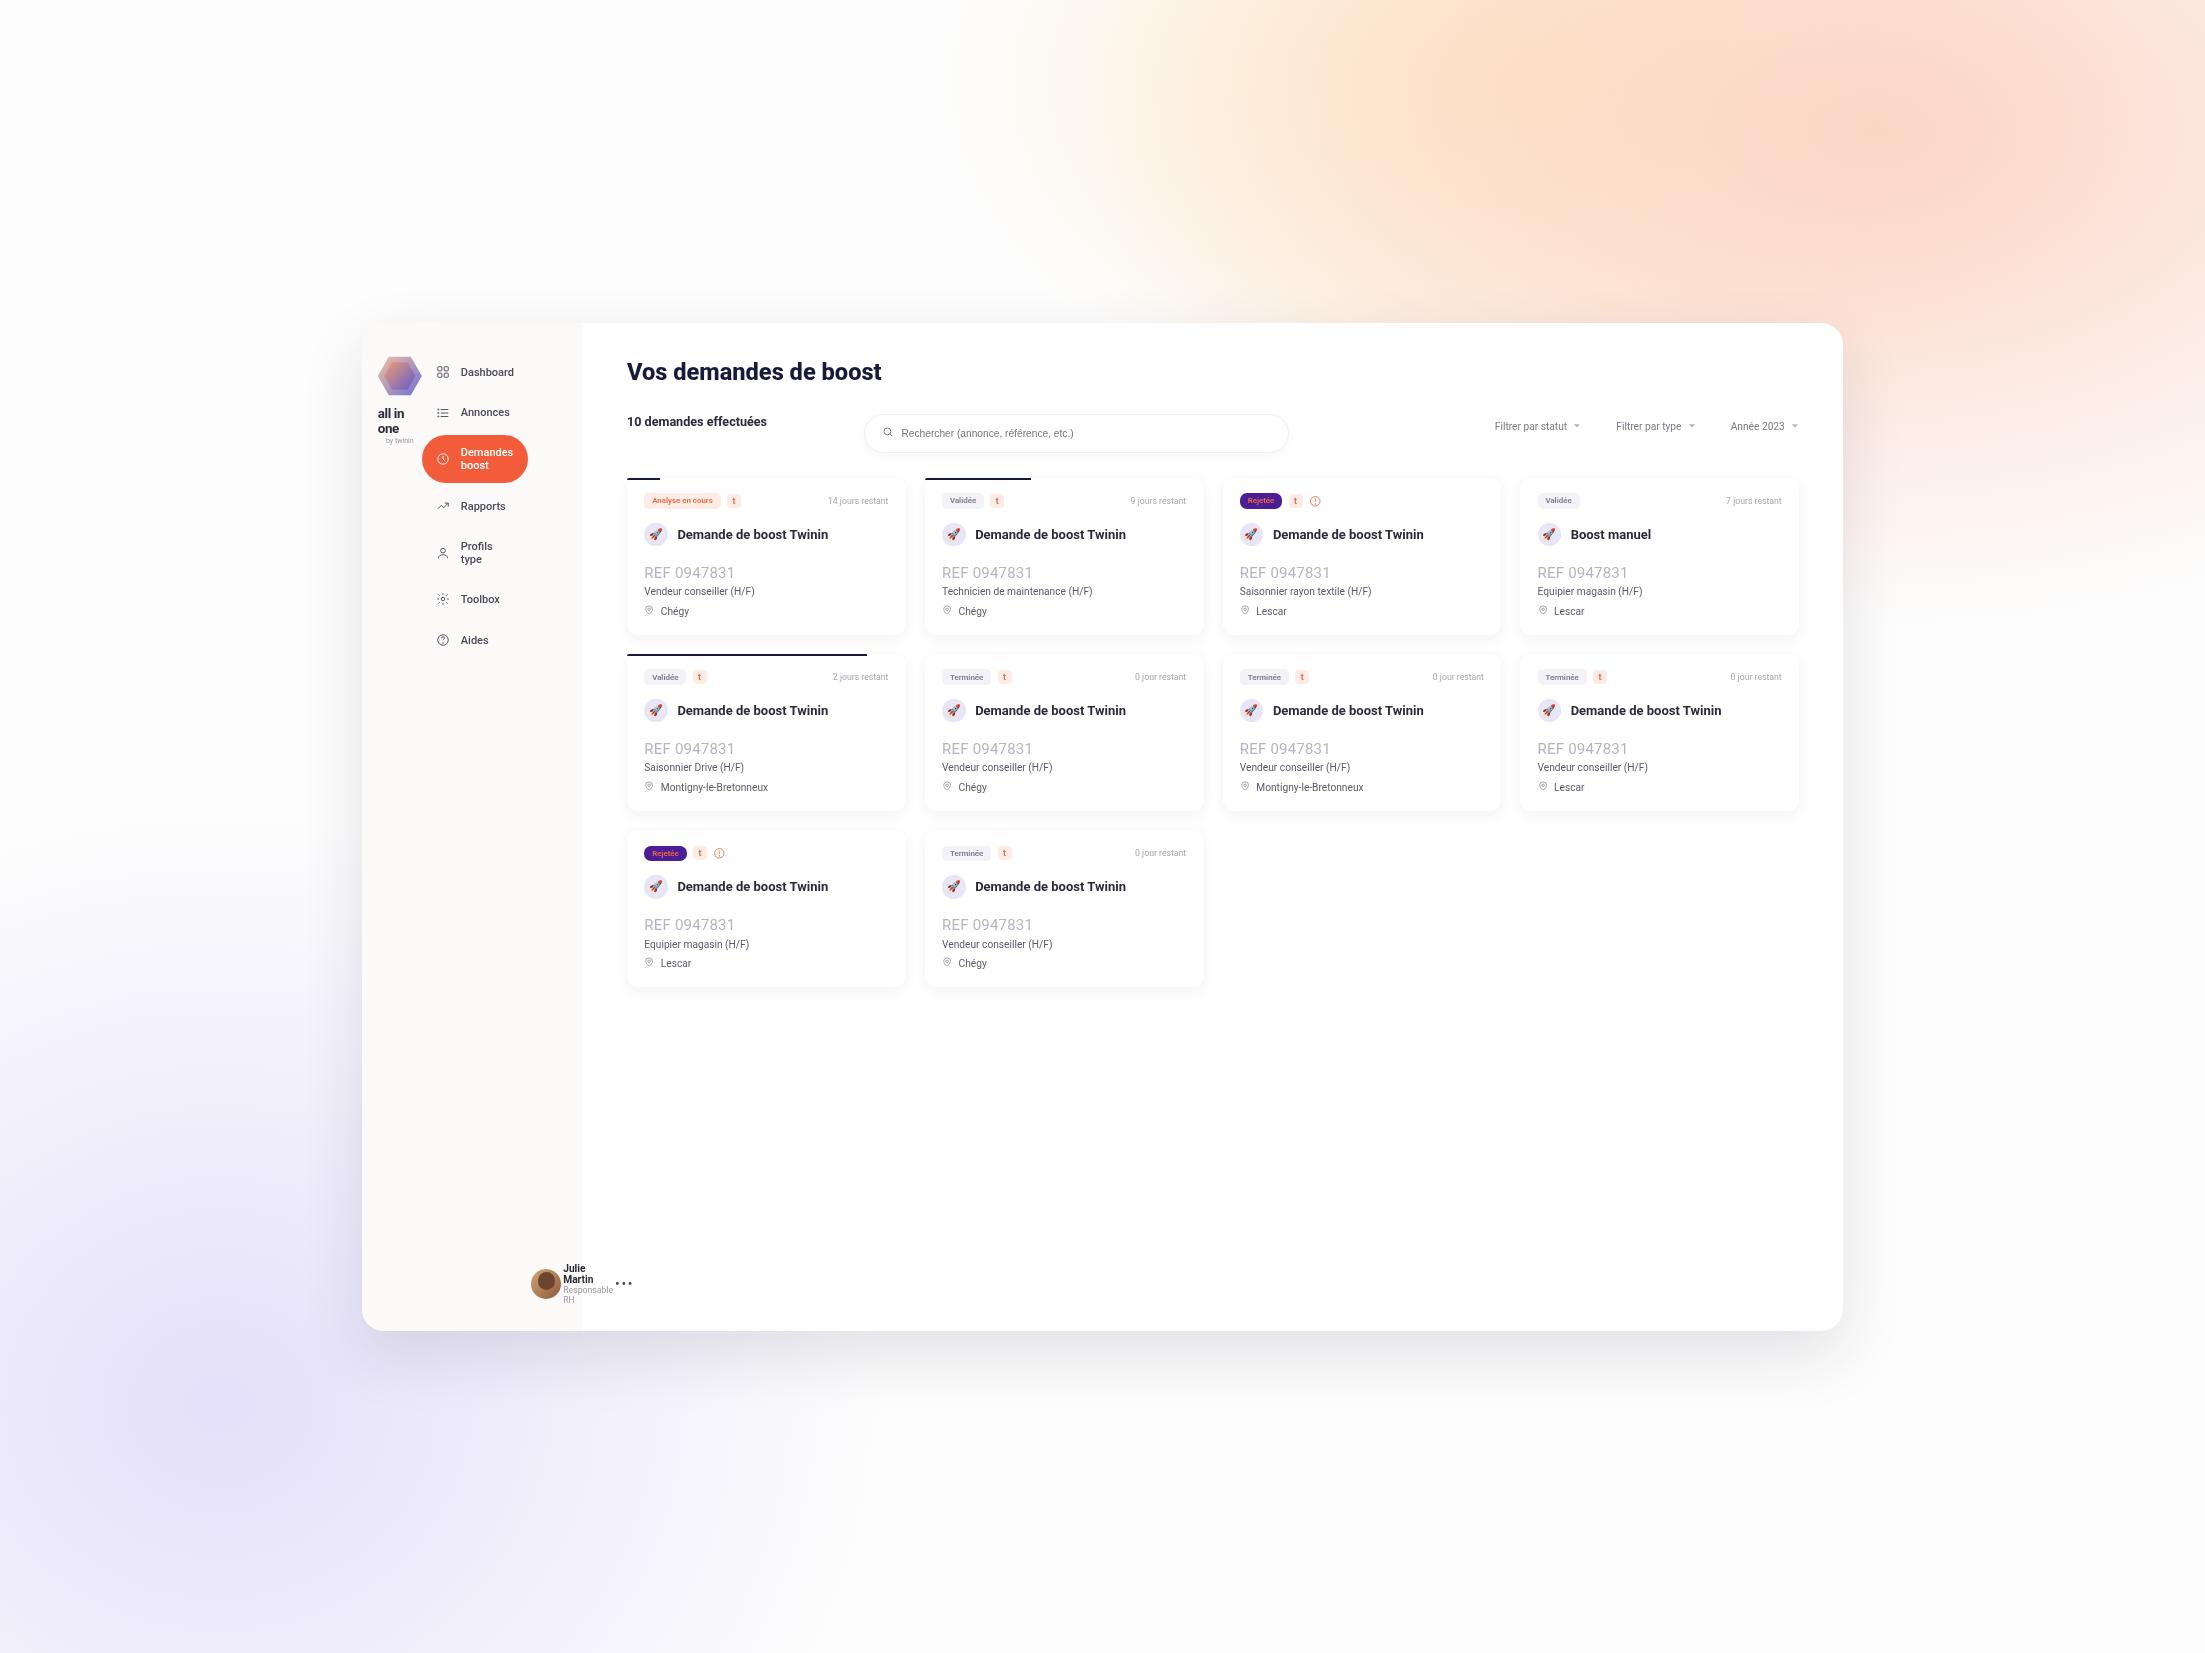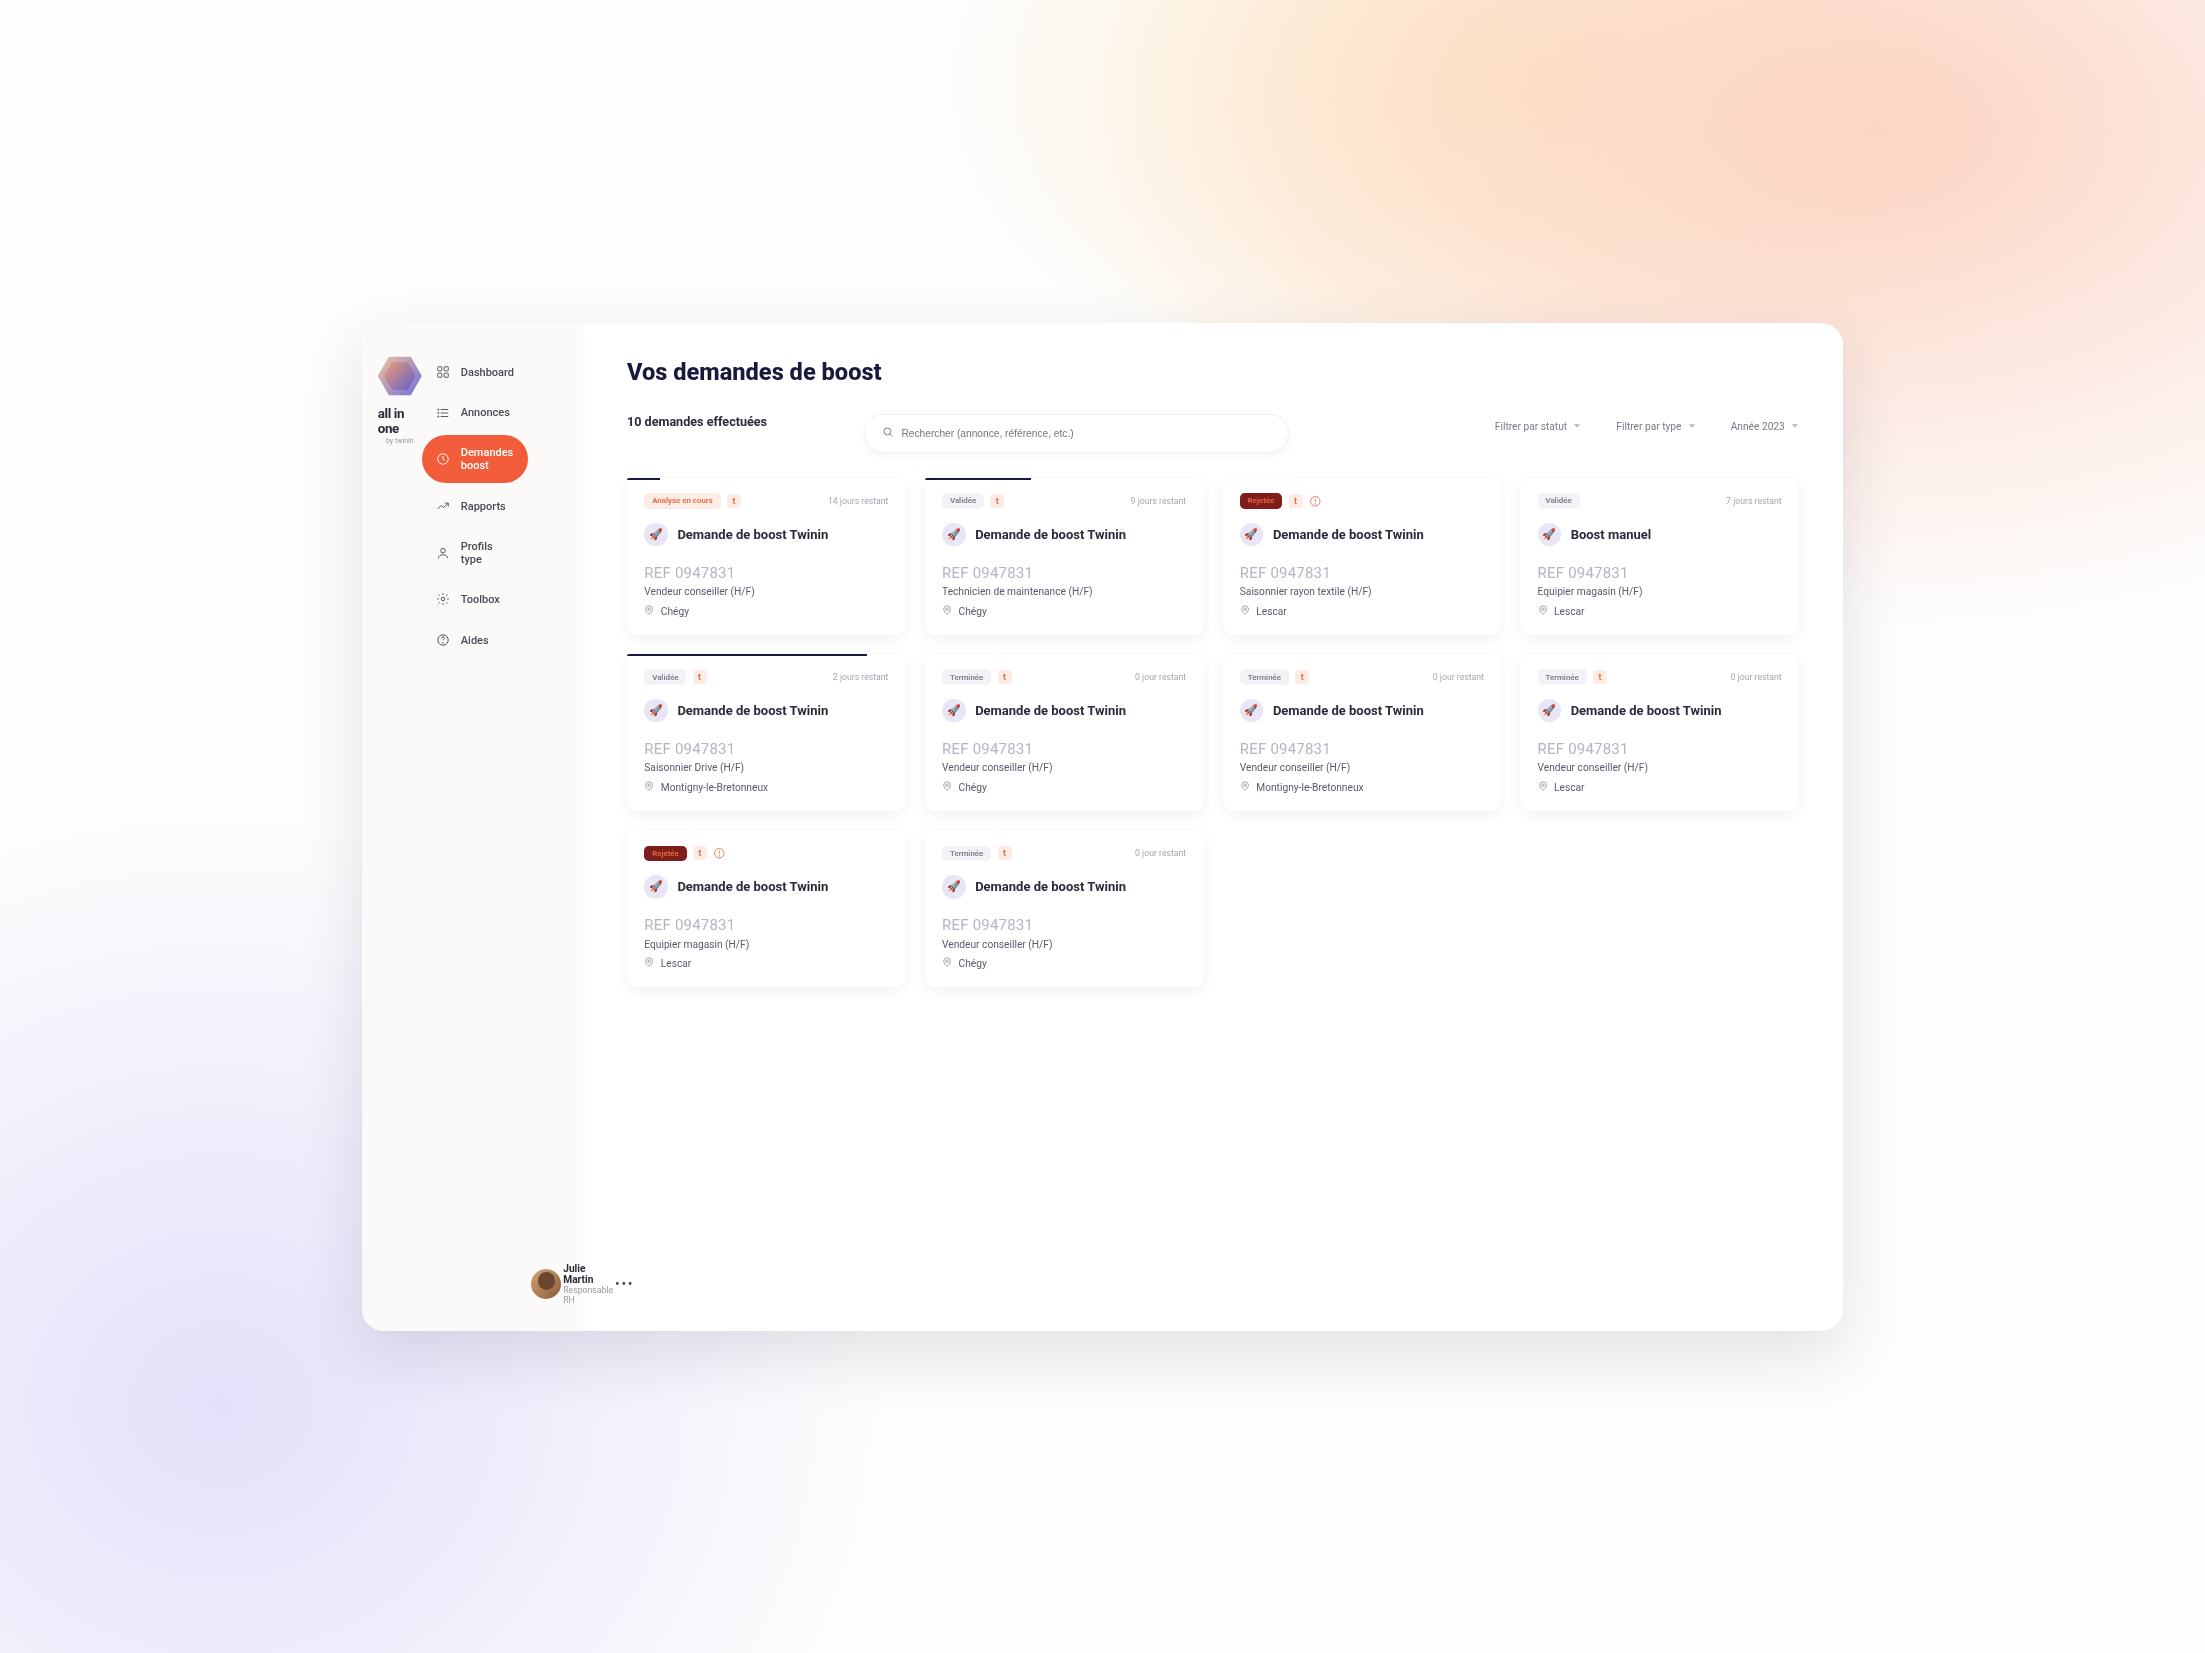--- a/index.html
+++ b/index.html
@@ -88,21 +88,21 @@
   background:#fff; border-radius:11px;
   box-shadow: 0 3.2px 14px rgba(30,30,60,0.06);
   padding: 15.8px 17.3px 17.3px 17.3px;
   position:relative;
 }
 .progress-bar { position:absolute; top:0; left:0; height:2.4px; background:#181a3d; border-top-left-radius:11px; }
 .card-head { display:flex; align-items:center; gap:6.3px; margin-bottom:14px; }
 .status-badge { font-size:7.9px; font-weight:600; padding:3.2px 7.9px; border-radius:4.7px; }
 .status-analyse { background:#fdece5; color:#e86a3f; }
 .status-validee { background:#f3f2f7; color:#7a7a8a; }
-.status-rejetee { background:#7f1d1d; color:#e86a3f; }
+.status-rejetee { background:#4c1d95; color:#e86a3f;border-radius:7px; }
 .status-terminee { background:#f3f2f7; color:#7a7a8a; }
 .t-icon { width:14px; height:14px; border-radius:3.9px; background:#fdece5; color:#e86a3f; font-size:8.7px; font-weight:700; display:flex; align-items:center; justify-content:center; }
 .warn-icon { width:12.6px; height:12.6px; }
 .warn-icon svg { width:12.6px; height:12.6px; stroke:#e86a3f; fill:none; stroke-width:1.6; }
 .days-left { margin-left:auto; font-size:8.7px; color:#a5a5b2; }
 .card-title-row { display:flex; align-items:center; gap:9.5px; margin-bottom:17.3px; }
 .card-title-icon { width:23.6px; height:23.6px; border-radius:50%; background:#e8e6f6; display:flex; align-items:center; justify-content:center; font-size:11px; }
 .card-title { font-size:13px; font-weight:700; color:#2a2a3a; }
 .card-ref { font-size:15px; color:#b5b5c2; letter-spacing:0.2px; margin-bottom:4.7px; }
 .card-job { font-size:10.2px; color:#5a5a6a; margin-bottom:7.9px; }

